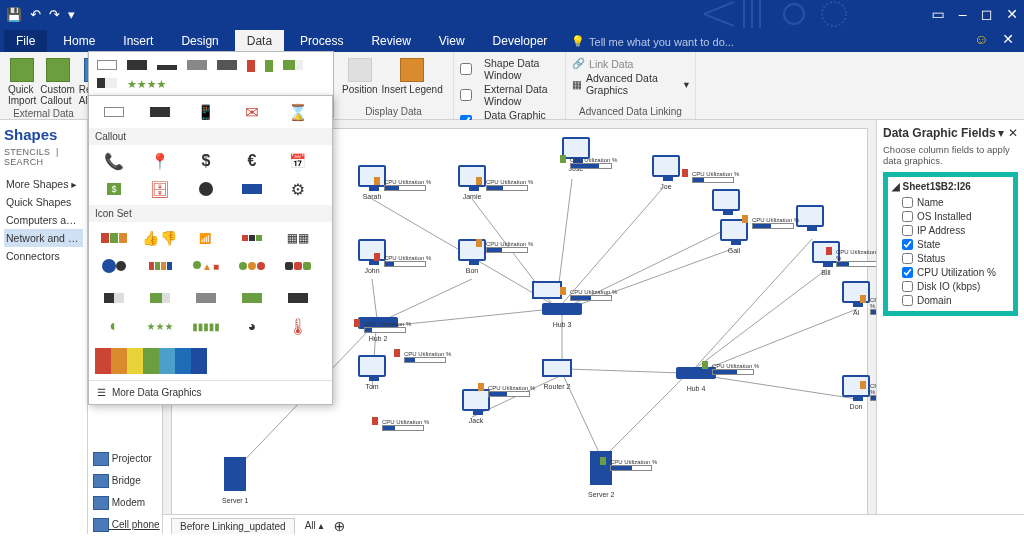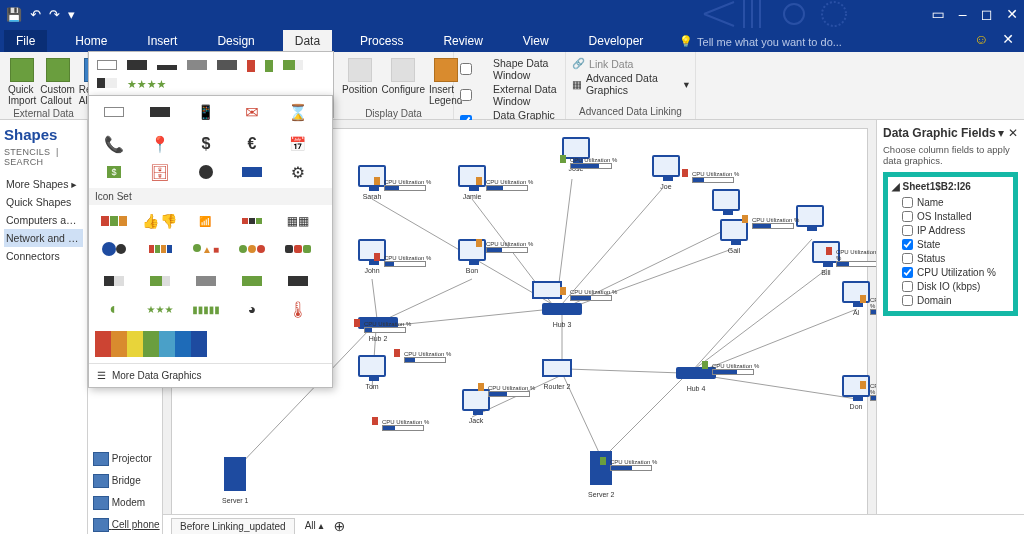--- a/index.html
+++ b/index.html
@@ -5,36 +5,36 @@
 * { margin:0; padding:0; box-sizing:border-box; font-family:"Segoe UI",Arial,sans-serif; }
 body { width:1024px; height:536px; overflow:hidden; background:#fff; font-size:11px; color:#333; }
 
 .titlebar { height:28px; background:#103a8f; color:#fff; display:flex; align-items:center; padding:0 6px; position:relative; }
 .titlebar .qat { display:flex; gap:8px; align-items:center; }
 .titlebar .qat span { font-size:13px; cursor:pointer; }
 .titlebar .title { position:absolute; left:50%; transform:translateX(-50%); font-size:12px; }
 .titlebar .wincontrols { margin-left:auto; display:flex; gap:14px; font-size:14px; }
 .titlebar .deco { position:absolute; right:120px; top:0; opacity:.6; pointer-events:none; }
 
-.menubar { height:24px; background:#103a8f; color:#fff; display:flex; align-items:flex-end; padding:0 4px; gap:16px; }
+.menubar { height:24px; background:#103a8f; color:#fff; display:flex; align-items:flex-end; padding:0 4px; gap:4px; }
 .menubar .tab { padding:4px 12px; font-size:12px; cursor:pointer; }
 .menubar .tab.file { background:#0a2e75; }
 .menubar .tab.active { background:#f3f3f3; color:#333; }
 .menubar .tell { margin-left:8px; color:#b8c7e6; font-size:11px; display:flex; align-items:center; gap:4px; padding-bottom:4px; }
 .menubar .right-icons { margin-left:auto; display:flex; gap:14px; padding-bottom:5px; padding-right:6px; }
 .menubar .right-icons span { font-size:14px; }
 
 .ribbon { height:68px; background:#f3f3f3; border-bottom:1px solid #d0d0d0; display:flex; }
 .ribbon-group { border-right:1px solid #e0e0e0; display:flex; flex-direction:column; justify-content:space-between; padding:4px 6px 2px; }
 .ribbon-group .items { display:flex; flex:1; }
 .ribbon-group .lbl { text-align:center; font-size:10px; color:#555; }
 .ribbon-btn { display:flex; flex-direction:column; align-items:center; font-size:10px; gap:2px; cursor:pointer; padding:2px; }
 .ribbon-btn .ico { width:24px; height:24px; background:#6a9e3e; border:1px solid #578232; }
 .ribbon-btn.gray .ico { background:#ccc; border-color:#aaa; opacity:.5; }
-.ribbon-chk { display:flex; align-items:center; gap:21px; font-size:10.5px; padding:1px 0; cursor:pointer; }
+.ribbon-chk { display:flex; align-items:center; gap:12px; font-size:10.5px; padding:1px 0; cursor:pointer; }
 .ribbon-chk input { width:12px; height:12px; }
 .ribbon-link { font-size:10.5px; color:#888; padding:1px 0; display:flex; align-items:center; gap:4px; }
 
 .body-row { display:flex; height:414px; }
 .shapes-pane { width:88px; border-right:1px solid #d0d0d0; background:#fff; padding:6px 4px; overflow:hidden; }
 .shapes-pane h2 { color:#1e4ba0; font-size:15px; font-weight:600; margin-bottom:4px; }
 .shapes-pane .sub { font-size:9px; color:#666; margin-bottom:8px; letter-spacing:.3px; }
 .shapes-pane .item { font-size:10.5px; padding:3px 2px; cursor:pointer; white-space:nowrap; overflow:hidden; text-overflow:ellipsis; }
 .shapes-pane .item.sel { background:#cfe0f5; }
 
@@ -158,24 +158,20 @@
       <span class="ico-rect" style="background:linear-gradient(90deg,#6a9e3e 60%,#eee 60%);"></span>
       <span class="ico-rect" style="background:linear-gradient(90deg,#333 40%,#eee 40%);"></span>
       <span style="color:#6a9e3e;">★★★★</span>
     </div>
   </div>
   <div class="ribbon-group" style="width:120px;">
     <div class="items">
       <div class="ribbon-btn gray">
           <div class="ico"></div>
           <span>Position</span>
-        </div>
-      <div class="ribbon-btn gray">
-          <div class="ico"></div>
-          <span>Configure</span>
         </div>
       <div class="ribbon-btn">
           <div class="ico" style="background:#d98b2e;border-color:#b06f1e;"></div>
           <span>Insert Legend</span>
         </div>
     </div>
     <div class="lbl">Display Data</div>
   </div>
   <div class="ribbon-group" style="width:112px;">
     <div style="display:flex;flex-direction:column;flex:1;">
@@ -564,20 +560,21 @@
     <div class="cell">
         <span style="font-size:14px;">📱</span>
       </div>
     <div class="cell">
         <span style="color:#c43;font-size:16px;">✉</span>
       </div>
     <div class="cell">
         <span style="font-size:16px;">⌛</span>
       </div>
   </div>
+  <div class="section-hdr">Callout</div>
   <div class="grid">
     <div class="cell">
         <span style="color:#c43;font-size:16px;">📞</span>
       </div>
     <div class="cell">
         <span style="color:#1e9eb8;font-size:16px;">📍</span>
       </div>
     <div class="cell">
         <span style="font-size:16px;font-weight:bold;">$</span>
       </div>

